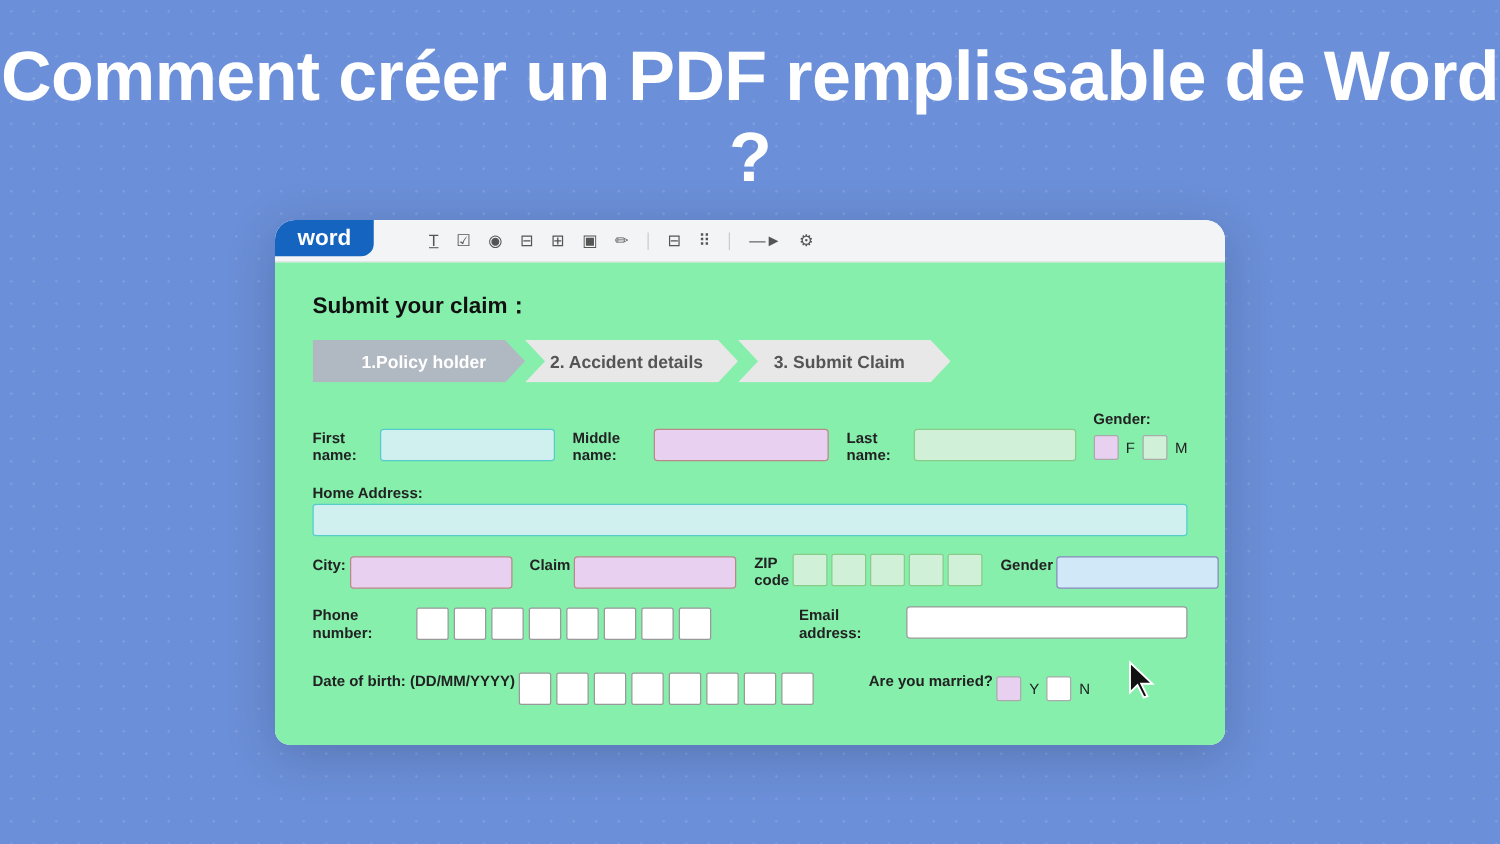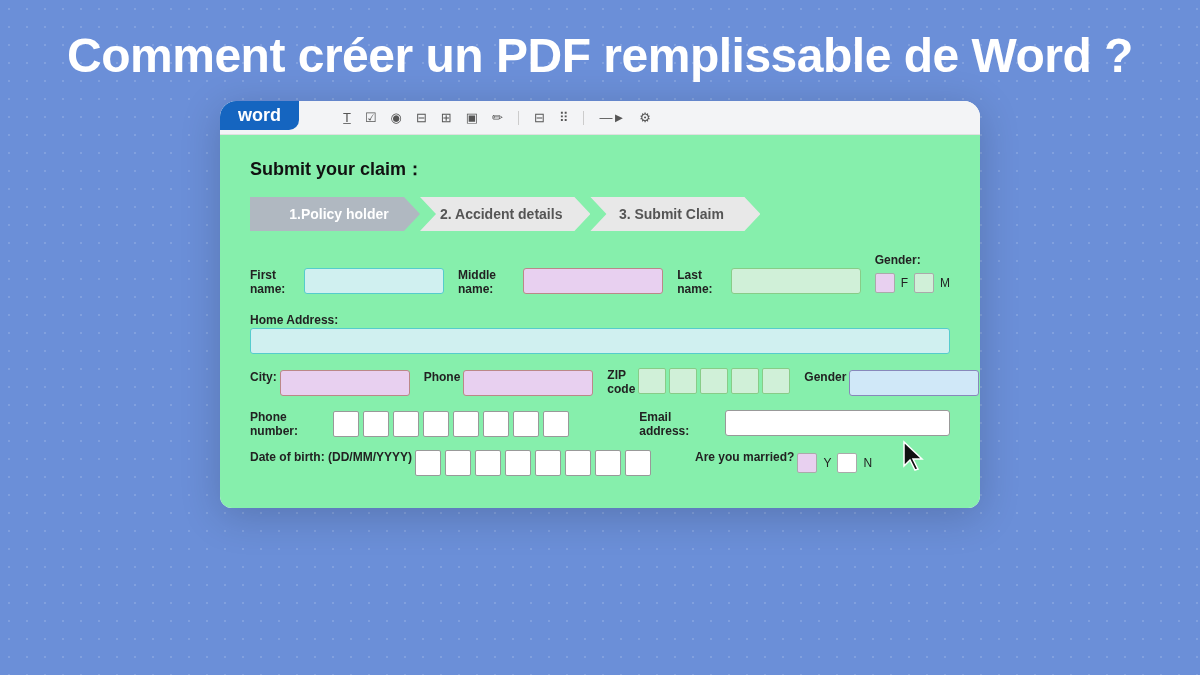--- a/index.html
+++ b/index.html
@@ -13,21 +13,21 @@
       font-family: Arial, sans-serif;
       display: flex;
       flex-direction: column;
       align-items: center;
       justify-content: flex-start;
       overflow: hidden;
       position: relative;
     }
 
     .page-title {
-      font-size: 48px;
+      font-size: 56px;
       font-weight: 900;
       color: #fff;
       text-align: center;
       margin-top: 28px;
       margin-bottom: 18px;
       letter-spacing: -0.5px;
       text-shadow: none;
     }
 
     .word-window {
@@ -343,21 +343,21 @@
       <label class="field-label">Home Address:</label>
       <input type="text" class="input-full" style="">
     </div>
 
     <div class="fields-row">
       <div class="field-group">
         <label class="field-label">City:</label>
         <input type="text" class="input-text input-pink" style="width: 130px;">
       </div>
       <div class="field-group">
-        <label class="field-label">Phone</label>
+        <label class="field-label">Claim</label>
         <input type="text" class="input-text input-pink" style="width: 130px;">
       </div>
       <div class="field-group">
         <label class="field-label">ZIP code</label>
         <div class="zip-group">
           <div class="zip-box"></div>
           <div class="zip-box"></div>
           <div class="zip-box"></div>
           <div class="zip-box"></div>
           <div class="zip-box"></div>
@@ -396,21 +396,21 @@
           <div class="dob-box"></div>
           <div class="dob-box"></div>
           <div class="dob-box"></div>
           <div class="dob-box"></div>
           <div class="dob-box"></div>
           <div class="dob-box"></div>
           <div class="dob-box"></div>
           <div class="dob-box"></div>
         </div>
       </div>
-      <div class="field-group" style="margin-left:30px;">
+      <div class="field-group" style="margin-left:30px;margin-top:13px;">
         <label class="field-label">Are you married?</label>
         <div class="married-options">
           <div class="married-box married-box-pink"></div>
           <span class="gender-label">Y</span>
           <div class="married-box married-box-white"></div>
           <span class="gender-label">N</span>
         </div>
       </div>
     </div>
 

